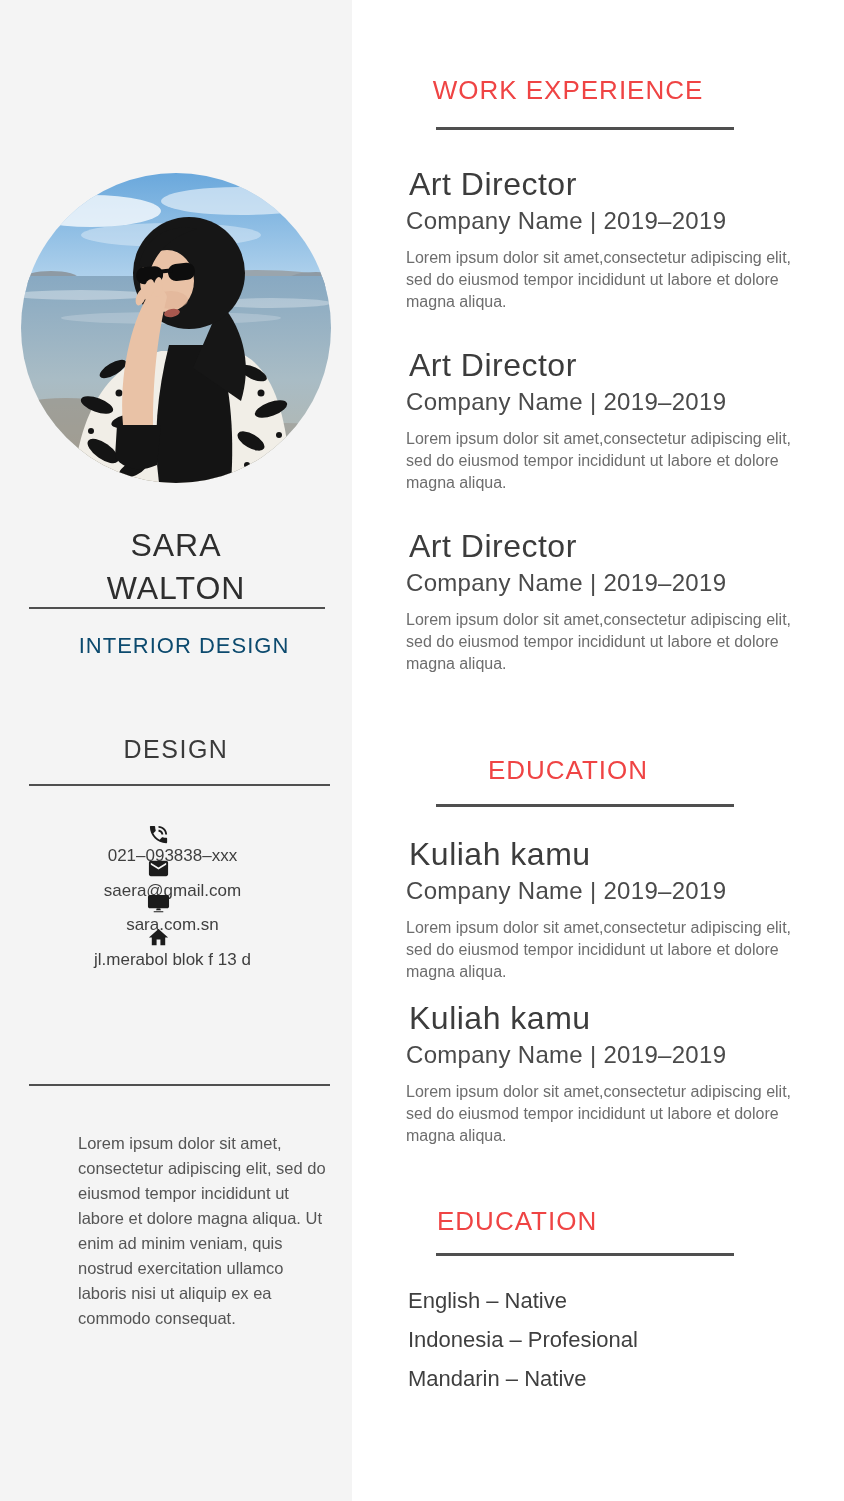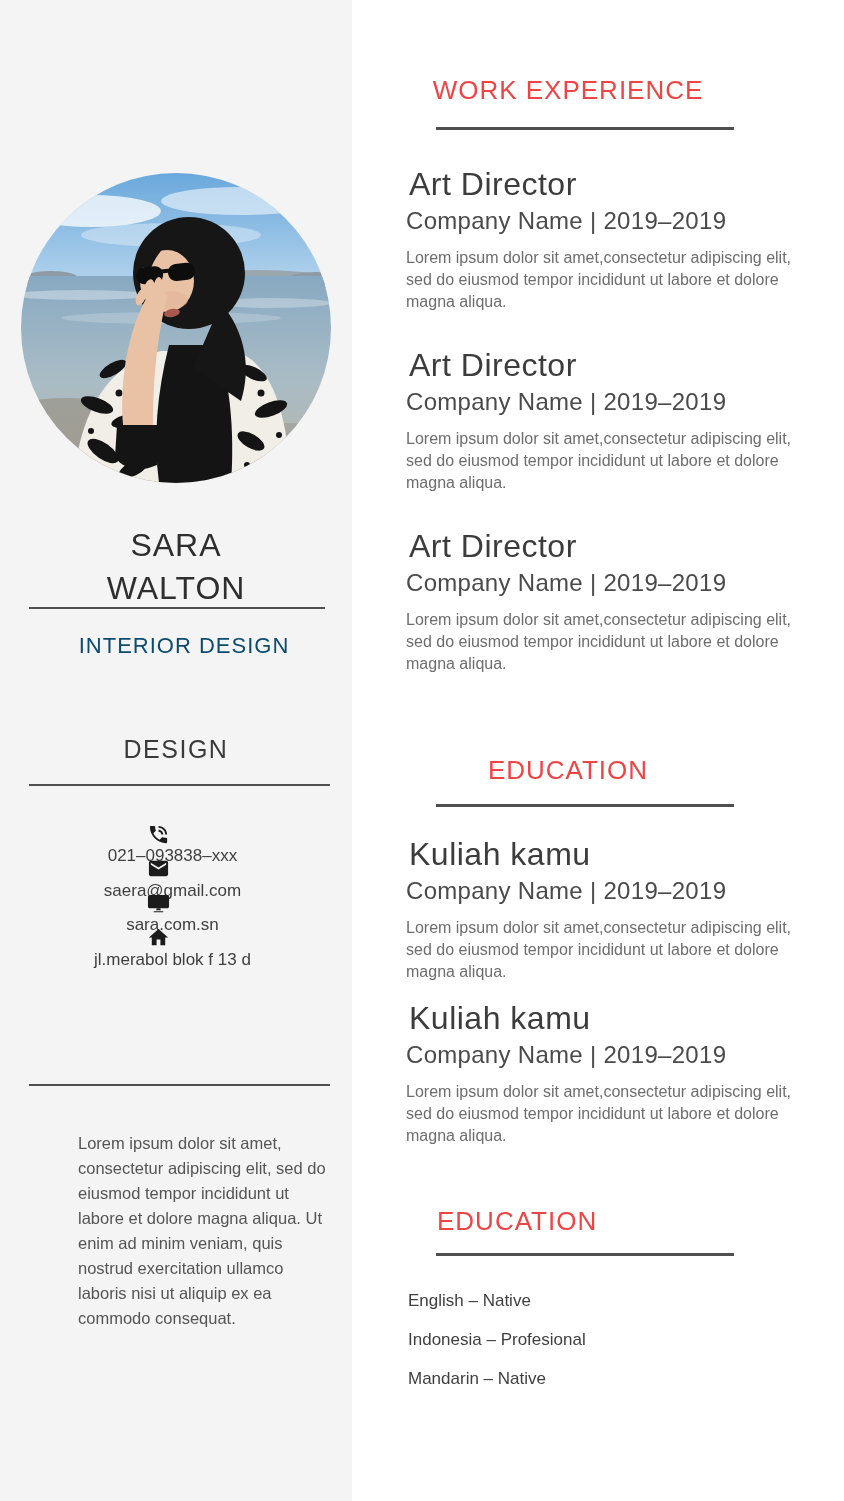--- a/index.html
+++ b/index.html
@@ -44,21 +44,21 @@
 
   .entry { position:absolute; left:406px; width:412px; }
   .entry h3 { margin:3px; font-size:32px; line-height:38px; color:#3c3c3c;
               font-weight:400; letter-spacing:0.5px; }
   .entry .company { margin:3px 0 0; font-size:24px; line-height:30px; color:#4a4a4a;
                     letter-spacing:0.3px; font-weight:400; }
   .entry .desc { margin:11px 0 0; width:408px; font-size:16px; line-height:22px;
                  color:#6d6d6d; }
 
   .lang-list { position:absolute; left:408px; top:1281px; list-style:none; margin:0; padding:0; }
-  .lang-list li { height:39px; line-height:39px; font-size:17px; color:#3f3f3f; }
+  .lang-list li { height:39px; line-height:39px; font-size:22px; color:#3f3f3f; }
 </style>
 </head>
 <body>
 
 <div class="page">
 
   <aside class="sidebar">
 
     <div class="photo" title="Circular portrait photo of a woman wearing a black hijab and sunglasses, in a white floral jacket, standing by the sea under a blue sky">
       <svg viewBox="0 0 310 310" width="310" height="310">

